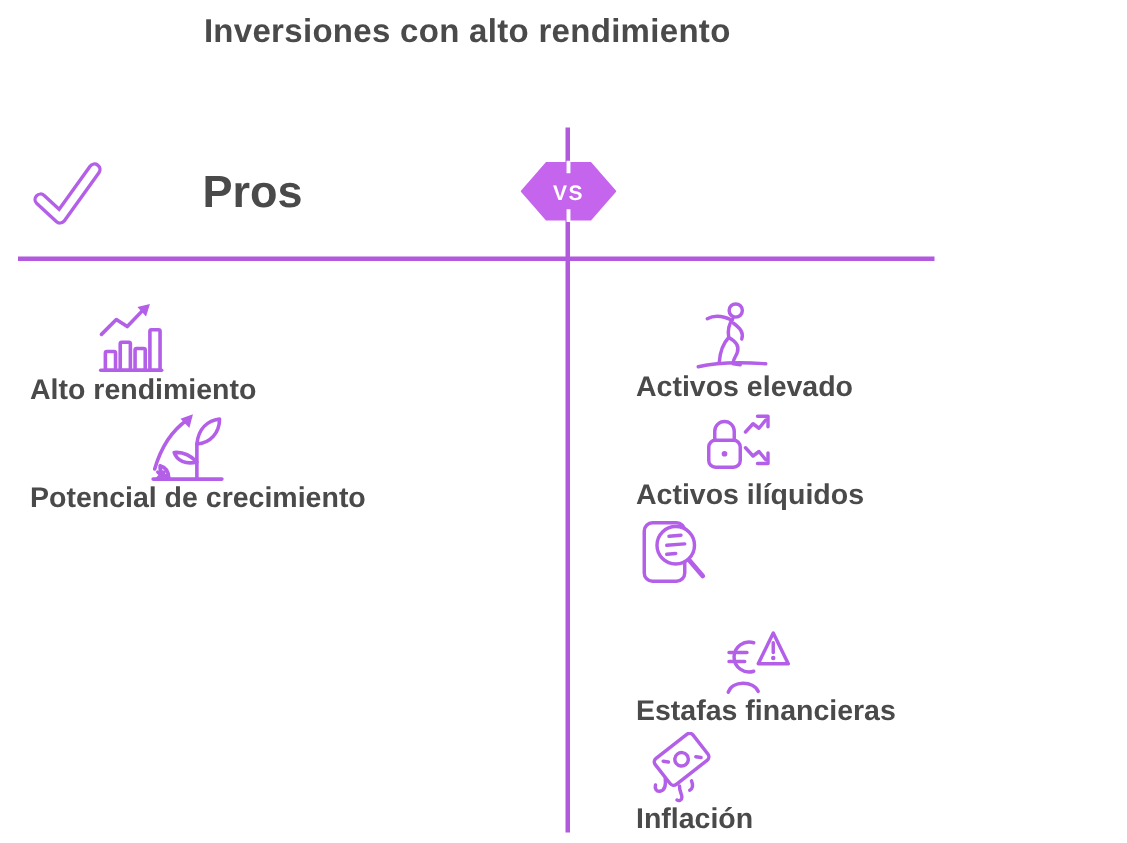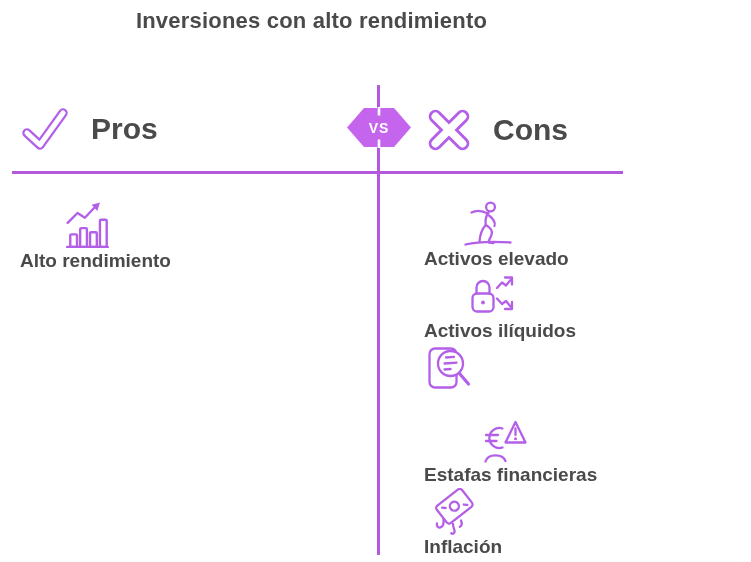--- a/index.html
+++ b/index.html
@@ -24,21 +24,21 @@
     position:absolute; left:377px; top:85px;
     width:2.5px; height:470px; background:var(--line);
   }
   .hline {
     position:absolute; left:12px; top:171px;
     width:728px; height:2.5px; background:var(--line);
   }
   .col-header {
     position:absolute; display:flex; align-items:center;
   }
-  .pros-header { left:18px; top:102px; }
+  .pros-header { left:18px; top:102px;gap:44px; }
   .cons-header { left:424px; top:103px; }
   .hicon { display:block; }
   .hicon svg { display:block; }
   .hlabel {
     font-size:30px; font-weight:700; color:var(--text);
     margin-left:19px; line-height:54px;
   }
   .vs-badge {
     position:absolute; left:347px; top:107px; width:64px; height:41px;
   }
@@ -87,47 +87,55 @@
 
   <div class="vs-badge">
     <svg width="64" height="41" viewBox="0 0 64 41">
       <polygon points="0,20.5 17,1 47,1 64,20.5 47,40 17,40" fill="var(--badge)"></polygon>
       <rect x="30.7" y="0" width="2.6" height="8.5" fill="#ffffff"></rect>
       <rect x="30.7" y="32.5" width="2.6" height="8.5" fill="#ffffff"></rect>
       <text x="32" y="26" text-anchor="middle">VS</text>
     </svg>
   </div>
 
-  <div class="col-header cons-header">
-    <span class="hicon">
-      <svg width="50" height="50" viewBox="0 0 48 48">
-        <path d="M11,11 L37,37 M37,11 L11,37" fill="none" stroke="var(--accent)" stroke-width="13" stroke-linecap="round"></path>
-        <path d="M11,11 L37,37 M37,11 L11,37" fill="none" stroke="#ffffff" stroke-width="7.5" stroke-linecap="round"></path>
-      </svg>
-    </span>
-    <span class="hlabel">Cons</span>
-  </div>
 
   <div class="item pros" style="top:200px">
     <span class="iicon">
       <svg width="50" height="50" viewBox="0 0 48 48">
         <g class="stroke">
           <line x1="3" y1="45" x2="42" y2="45"></line>
           <rect x="6" y="33" width="6.5" height="12" rx="1"></rect>
           <rect x="15.5" y="27" width="6.5" height="18" rx="1"></rect>
           <rect x="25" y="31" width="6.5" height="14" rx="1"></rect>
           <rect x="34.5" y="19" width="6.5" height="26" rx="1"></rect>
           <path d="M3.5,22 L13,12.5 L20,17 L30.5,6"></path>
         </g>
         <path class="fillshape" d="M34.5,2.5 L26.5,4.5 L32,10.5 Z"></path>
       </svg>
     </span>
     <span class="ilabel">Alto rendimiento</span>
   </div>
 
+  <div class="item pros" style="top:272px">
+    <span class="iicon">
+      <svg width="50" height="50" viewBox="0 0 48 48">
+        <g class="stroke">
+          <path d="M2,45.5 H46"></path>
+          <path d="M5,41 l4,4 M9,41 l-4,4"></path>
+          <path d="M30,45 V23"></path>
+          <path d="M30,23 C31,13 37,8 44.5,7 C44.5,15.5 39,22.5 30,23 Z"></path>
+          <path d="M30,34.5 C25,29.5 20,28 15.5,28.5 C17,33.5 23,36.5 30,34.5 Z"></path>
+          <path d="M12,45 C12,41 10,38 6.5,37 C6,40.5 8.5,43.8 12,43.8"></path>
+          <path d="M3,39 C6.5,27 13,15 24,7.5"></path>
+        </g>
+        <path class="fillshape" d="M27.5,4 L19.5,6.8 L25.2,12.8 Z"></path>
+      </svg>
+    </span>
+    <span class="ilabel">Potencial de crecimiento</span>
+  </div>
 
   <div class="item cons" style="top:200px">
     <span class="iicon">
       <svg width="48" height="48" viewBox="0 0 48 48">
         <g class="stroke">
           <path d="M1.5,44.5 C14,41.5 33,41.5 46.5,42.5"></path>
           <circle cx="26.5" cy="7" r="4.4"></circle>
           <path d="M24.5,12.5 C22,16 21,20.5 21.8,25"></path>
           <path d="M24,13.5 C19,11 13,9.5 7.5,12.5"></path>
           <path d="M25,15.5 C29,18.5 32,21.5 30.5,26"></path>

